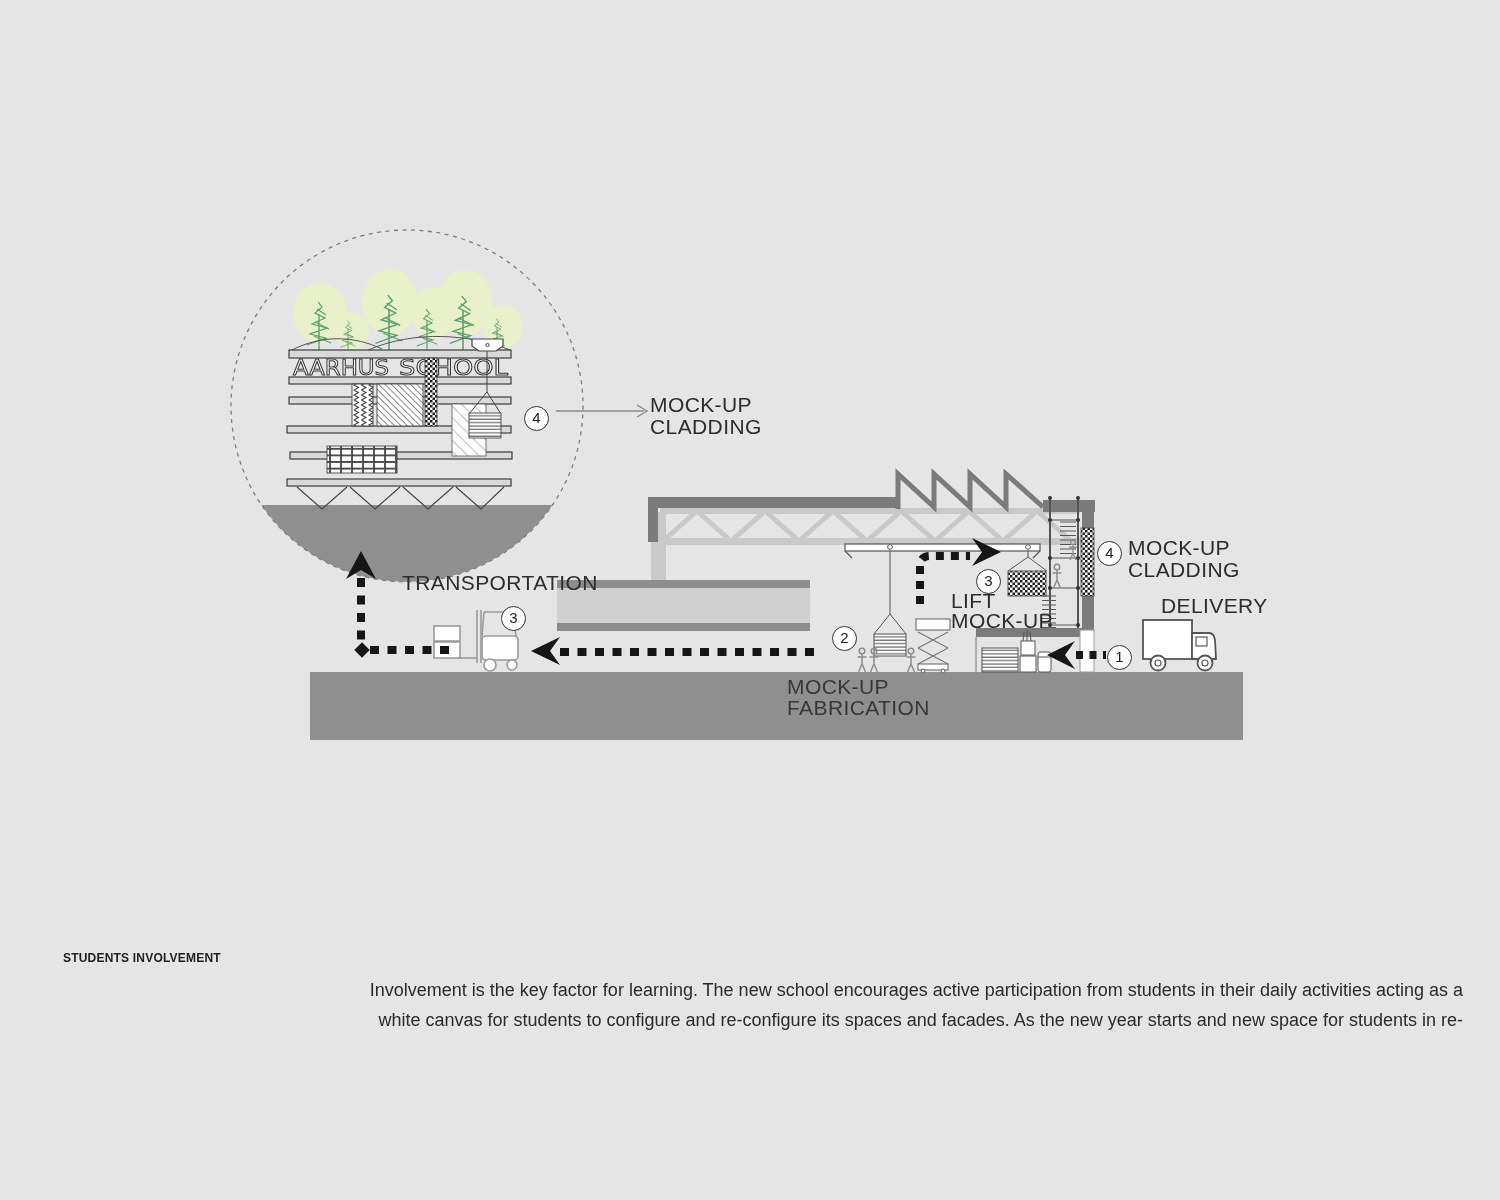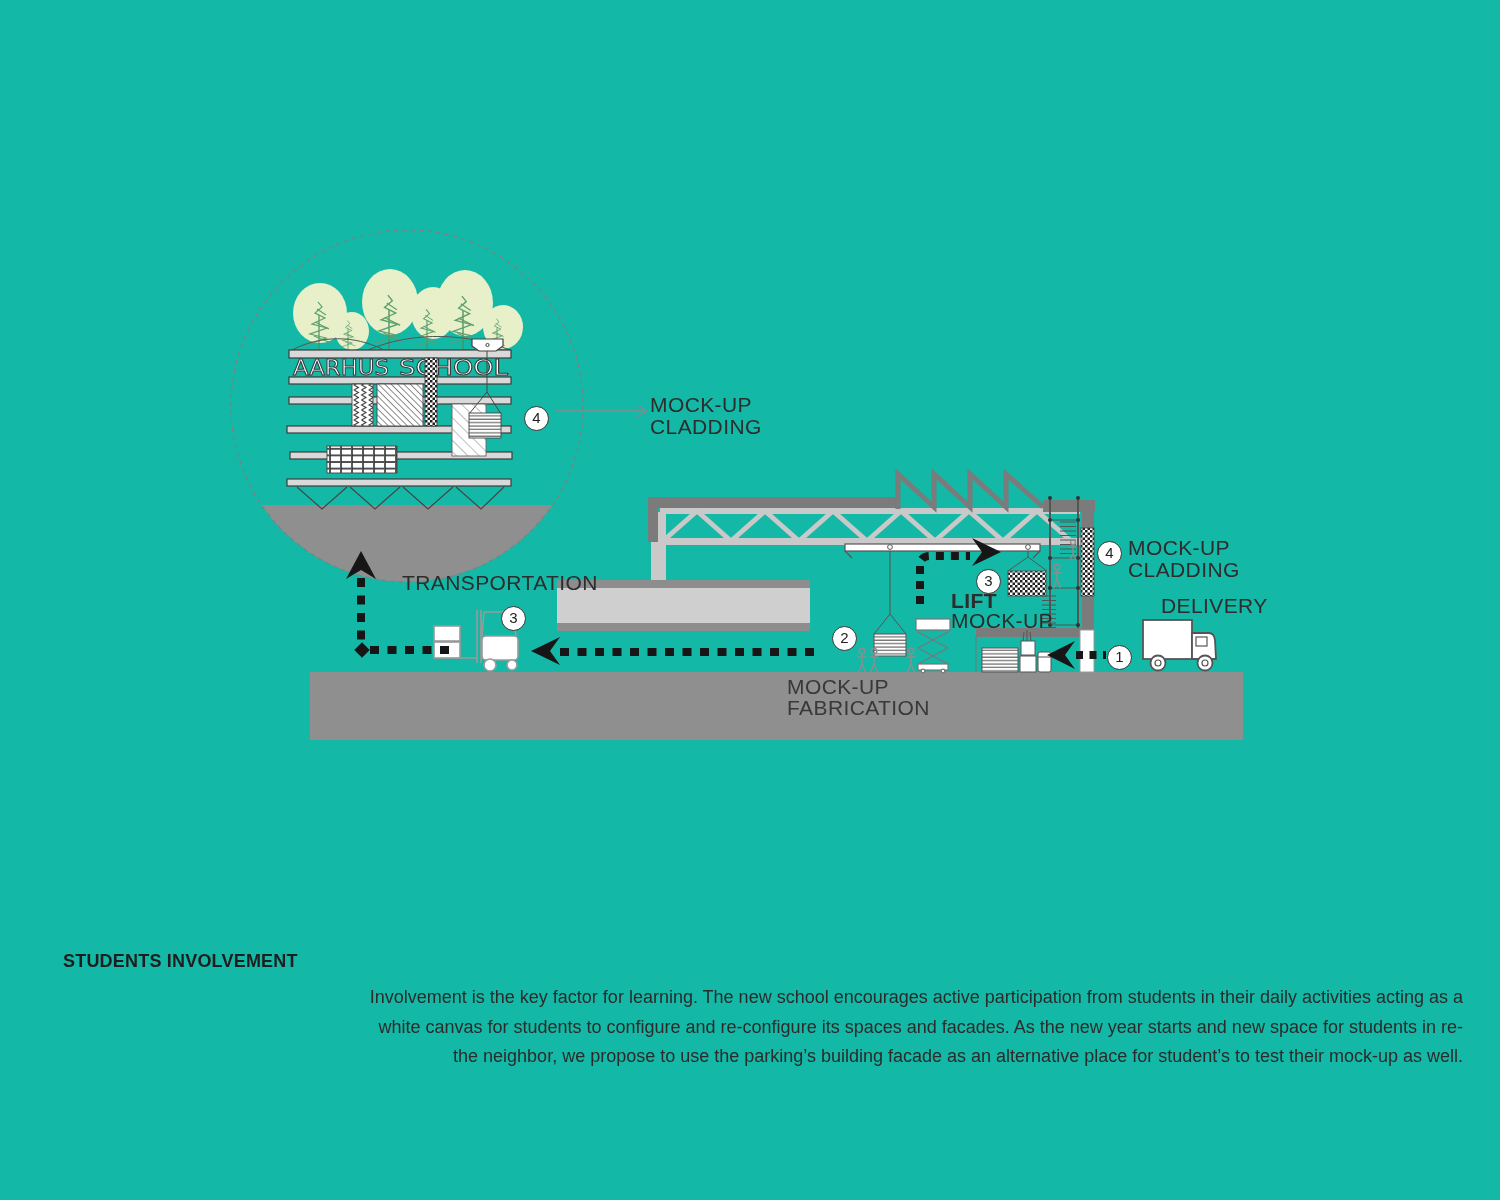--- a/index.html
+++ b/index.html
@@ -1,27 +1,27 @@
 <!DOCTYPE html>
 <html><head>
 <meta charset="utf-8">
 <style>
   html,body{margin:0;padding:0;background:#fff;}
-  .page{position:relative;width:1500px;height:1200px;background:#14b8a6;overflow:hidden;
+  .page{position:relative;width:1500px;height:1200px;background:#e5e5e5;overflow:hidden;
         font-family:"Liberation Sans",sans-serif;}
   svg{position:absolute;left:0;top:0;}
   .lbl{position:absolute;font-size:21px;letter-spacing:0.4px;color:#2d2d2d;
        line-height:21px;white-space:nowrap;}
   .lbl.two{line-height:21.5px;}
   .lbl.dark{color:#383838;}
   .circ{position:absolute;width:25px;height:25px;border:1.6px solid #333;border-radius:50%;
         background:#fff;font-size:15px;line-height:22px;text-align:center;color:#222;
         box-sizing:border-box;}
   .textblock{position:absolute;left:63px;top:951px;width:1400px;color:#1e1e1e;}
-  .tb-title{font-size:18px;font-weight:bold;letter-spacing:0.2px;margin:0 0 11px 0;}
+  .tb-title{font-size:12px;font-weight:bold;letter-spacing:0.2px;margin:0 0 11px 0;}
   .tb-line{font-size:18px;line-height:29.6px;color:#2b2b2b;white-space:nowrap;text-align:right;}
 </style>
 </head>
 <body>
 
 <div class="page">
 
 <svg width="1500" height="830" viewBox="0 0 1500 830">
   <defs>
     <clipPath id="circClip">
@@ -266,32 +266,31 @@
 <div class="lbl" style="left:402px;top:572px;">TRANSPORTATION</div>
 <div class="circ" style="left:501px;top:606px;">3</div>
 
 <div class="circ" style="left:832px;top:626px;">2</div>
 <div class="lbl two dark" style="left:787px;top:677px;line-height:20.5px;">
   <div>MOCK-UP</div>
   <div>FABRICATION</div>
 </div>
 
 <div class="circ" style="left:976px;top:569px;">3</div>
-<div class="lbl" style="left:951px;top:590px;font-weight:bold;">LIFT</div>
+<div class="lbl" style="left:951px;top:590px;">LIFT</div>
 <div class="lbl" style="left:951px;top:610px;">MOCK-UP</div>
 
 <div class="circ" style="left:1097px;top:541px;">4</div>
 <div class="lbl two" style="left:1128px;top:537px;line-height:22px;">
   <div>MOCK-UP</div>
   <div>CLADDING</div>
 </div>
 
 <div class="lbl" style="left:1139px;top:595px;margin-left:22px;">DELIVERY</div>
 <div class="circ" style="left:1107px;top:645px;">1</div>
 
 <div class="textblock">
   <div class="tb-title">STUDENTS INVOLVEMENT</div>
   <div class="tb-line">Involvement is the key factor for learning. The new school encourages active participation from students in their daily activities acting as a</div>
   <div class="tb-line">white canvas for students to configure and re-configure its spaces and facades. As the new year starts and new space for students in re-</div>
-  <div class="tb-line">the neighbor, we propose to use the parking’s building facade as an alternative place for student’s to test their mock-up as well.</div>
 </div>
 
 </div>
 
 </body></html>

